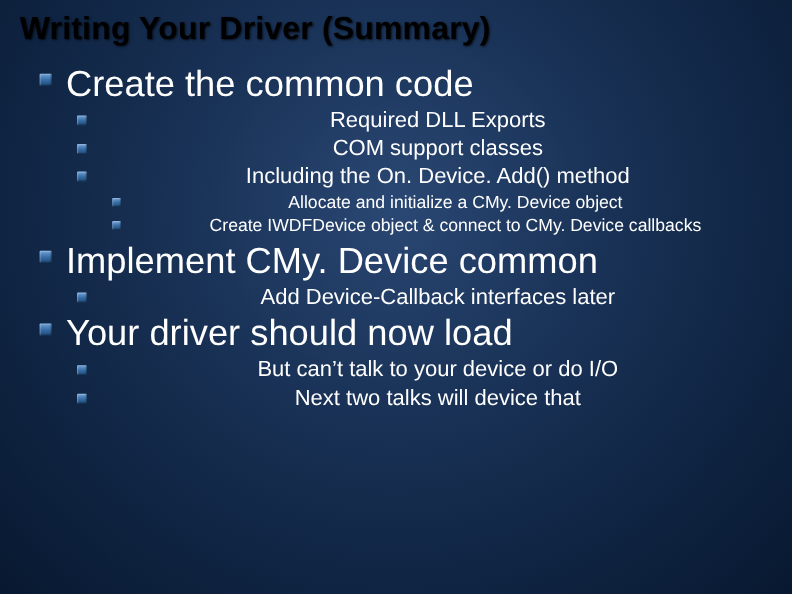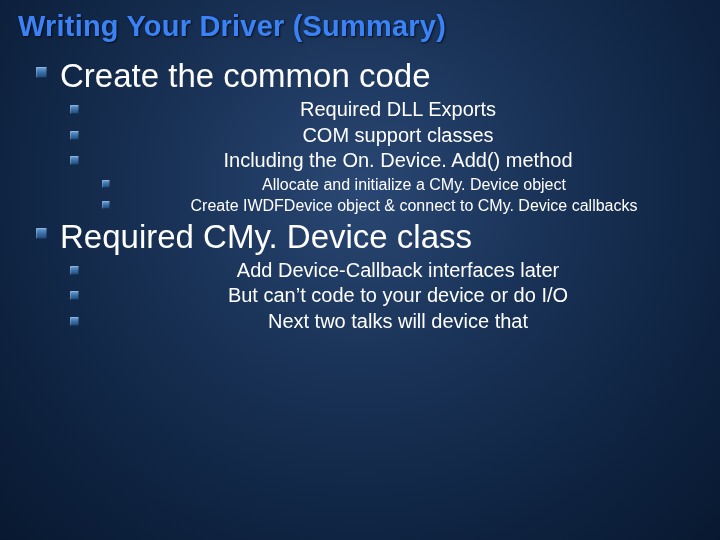--- a/index.html
+++ b/index.html
@@ -4,21 +4,21 @@
 <style>
   * { margin: 0; padding: 0; box-sizing: border-box; }
   html, body { width: 720px; height: 540px; overflow: hidden; }
   body {
     background: radial-gradient(ellipse at 50% 35%, #2a4874 0%, #1a3358 35%, #0f2442 70%, #081830 100%);
     font-family: Arial, Helvetica, sans-serif;
     color: #ffffff;
     padding: 10px 18px 18px 18px;
   }
   .title {
-    color: #3b82f6;
+    color: #000000;
     font-size: 29px;
     font-weight: bold;
     text-shadow: 1px 1px 2px rgba(0,0,0,0.7);
     margin-bottom: 14px;
     letter-spacing: 0.2px;
   }
   ul { list-style: none; }
   .bullet {
     position: relative;
     padding-left: 24px;
@@ -47,17 +47,18 @@
 
 <div class="title">Writing Your Driver (Summary)</div>
 
 <ul>
   <li class="bullet lvl1"><span class="lvl2-wrap">Create the common code</span></li>
   <li class="bullet lvl2"><span>Required DLL Exports</span></li>
   <li class="bullet lvl2"><span>COM support classes</span></li>
   <li class="bullet lvl2"><span>Including the On. Device. Add() method</span></li>
   <li class="bullet lvl3"><span>Allocate and initialize a CMy. Device object</span></li>
   <li class="bullet lvl3"><span>Create IWDFDevice object &amp; connect to CMy. Device callbacks</span></li>
-  <li class="bullet lvl1"><span>Required CMy. Device class</span></li>
+  <li class="bullet lvl1"><span>Implement CMy. Device common</span></li>
   <li class="bullet lvl2"><span>Add Device-Callback interfaces later</span></li>
-  <li class="bullet lvl2"><span>But can’t code to your device or do I/O</span></li>
+  <li class="bullet lvl1"><span>Your driver should now load</span></li>
+  <li class="bullet lvl2"><span>But can’t talk to your device or do I/O</span></li>
   <li class="bullet lvl2"><span>Next two talks will device that</span></li>
 </ul>
 
 </body></html>

